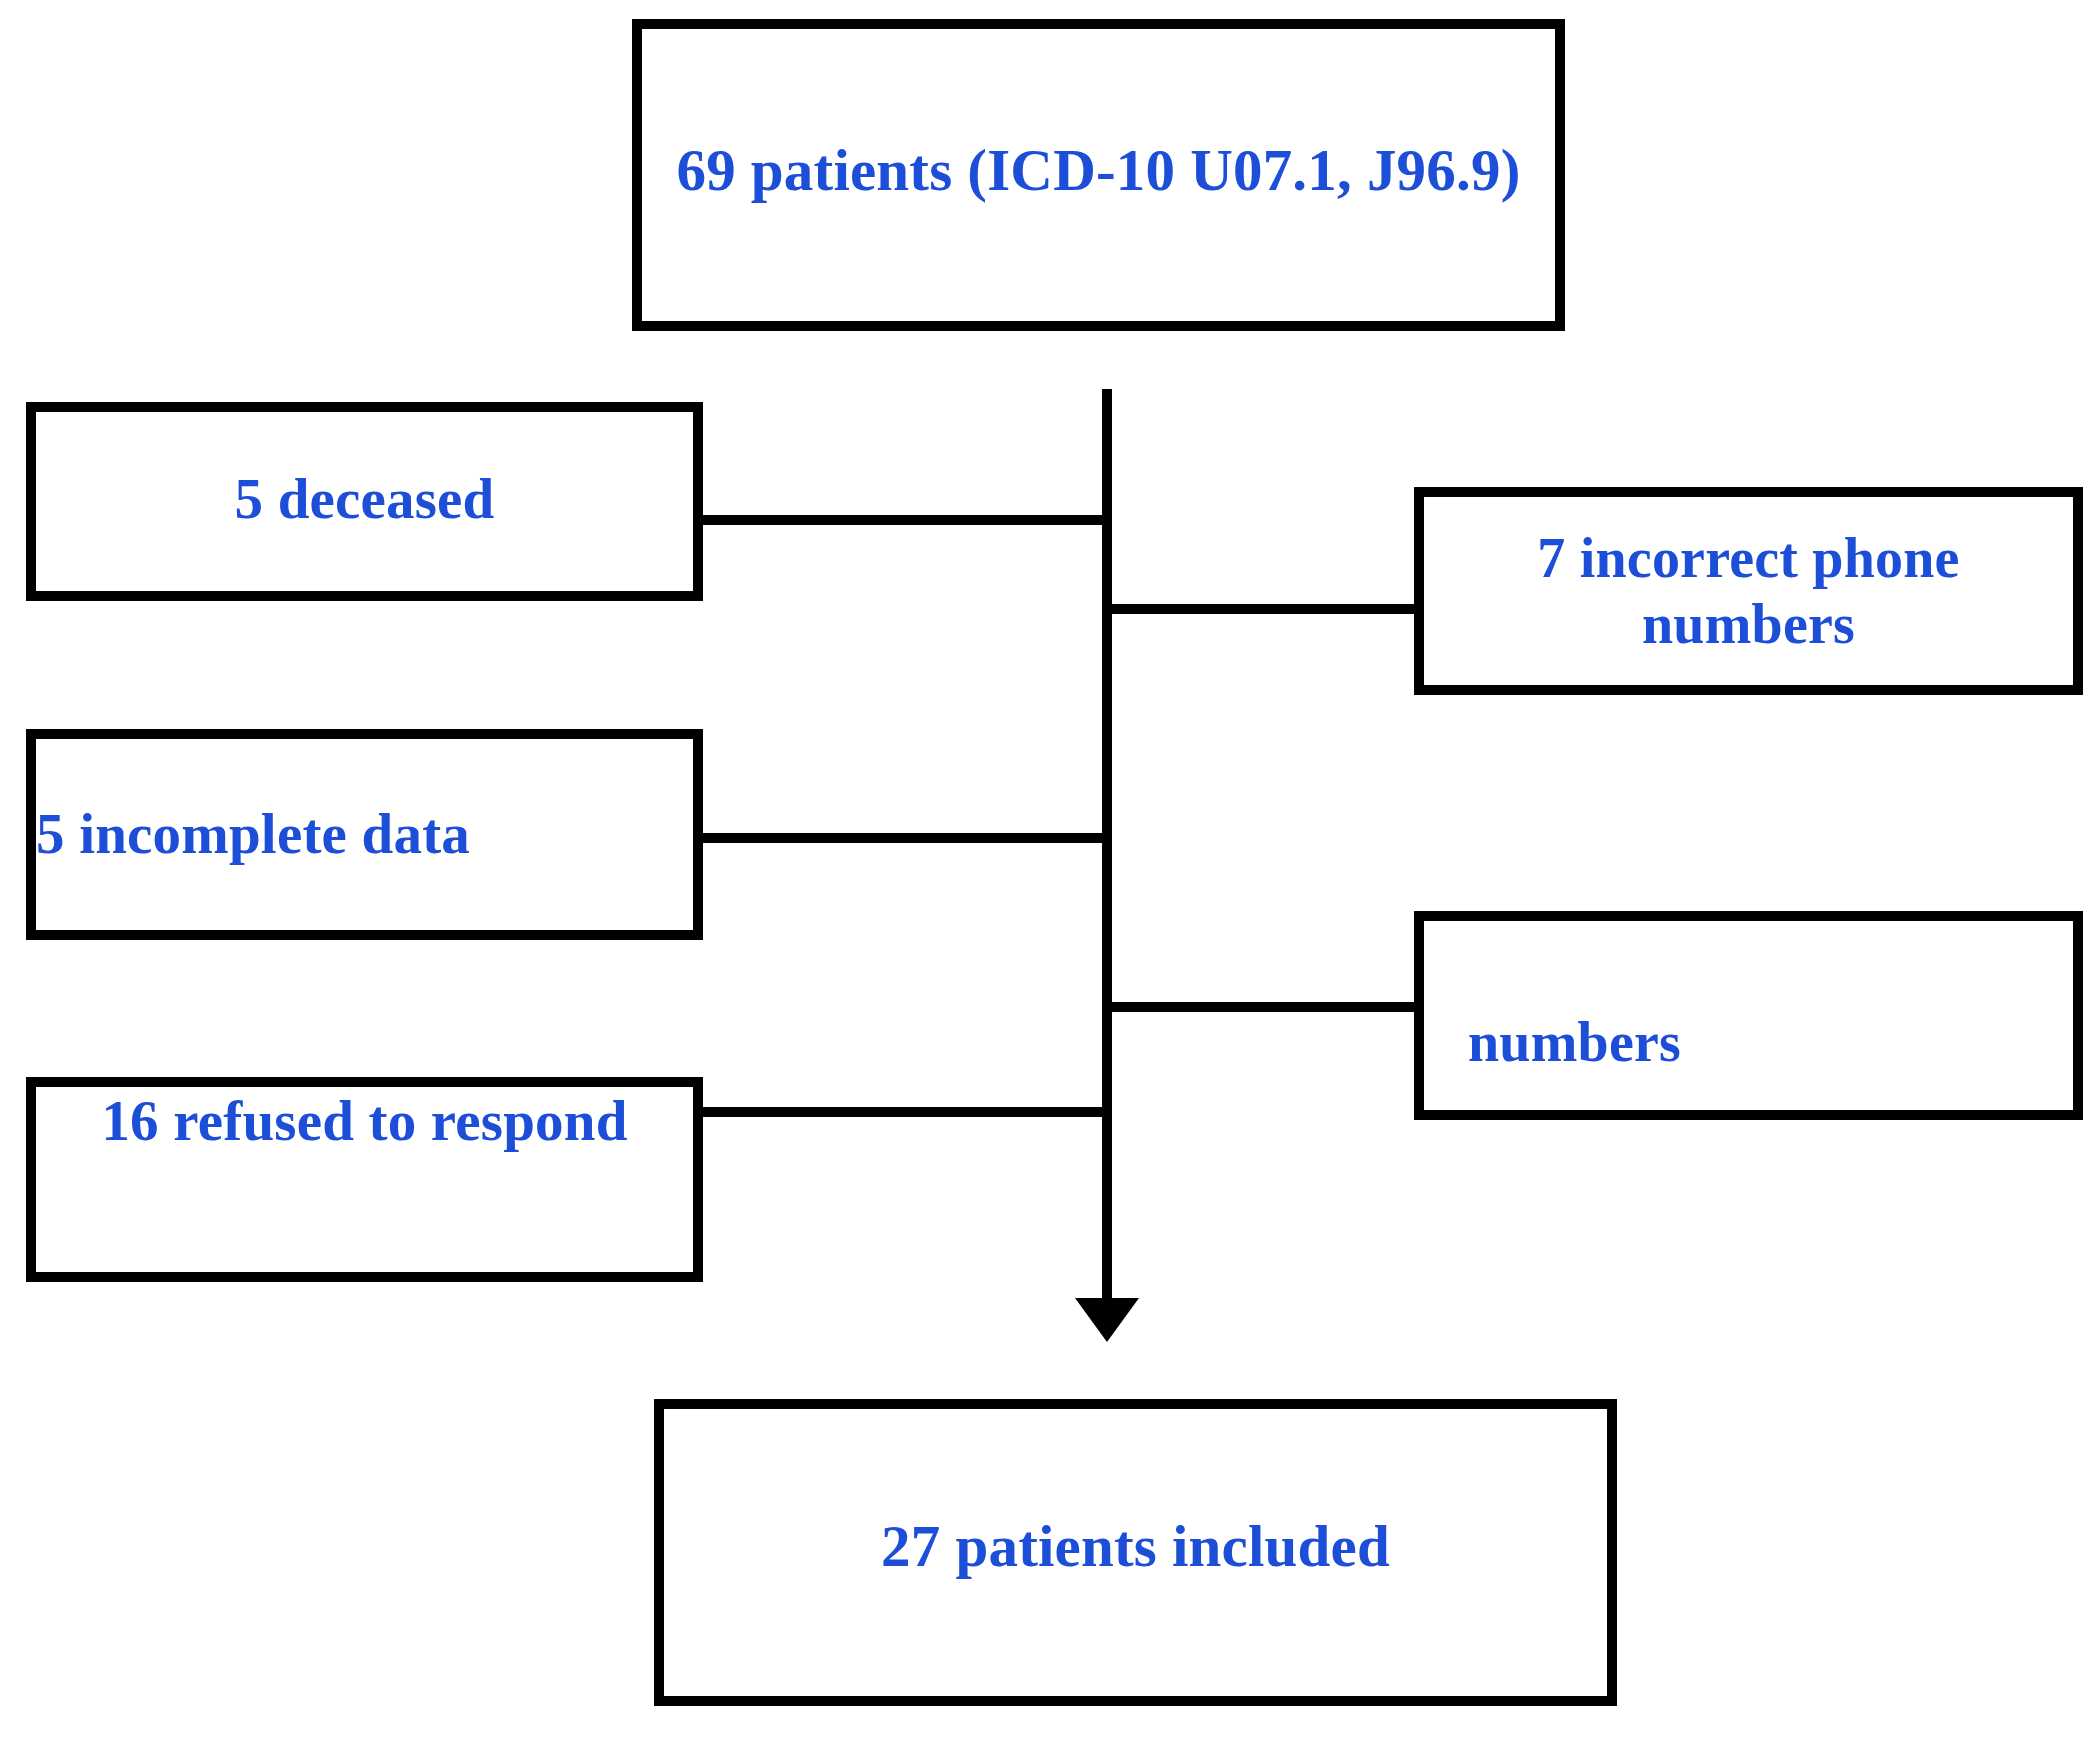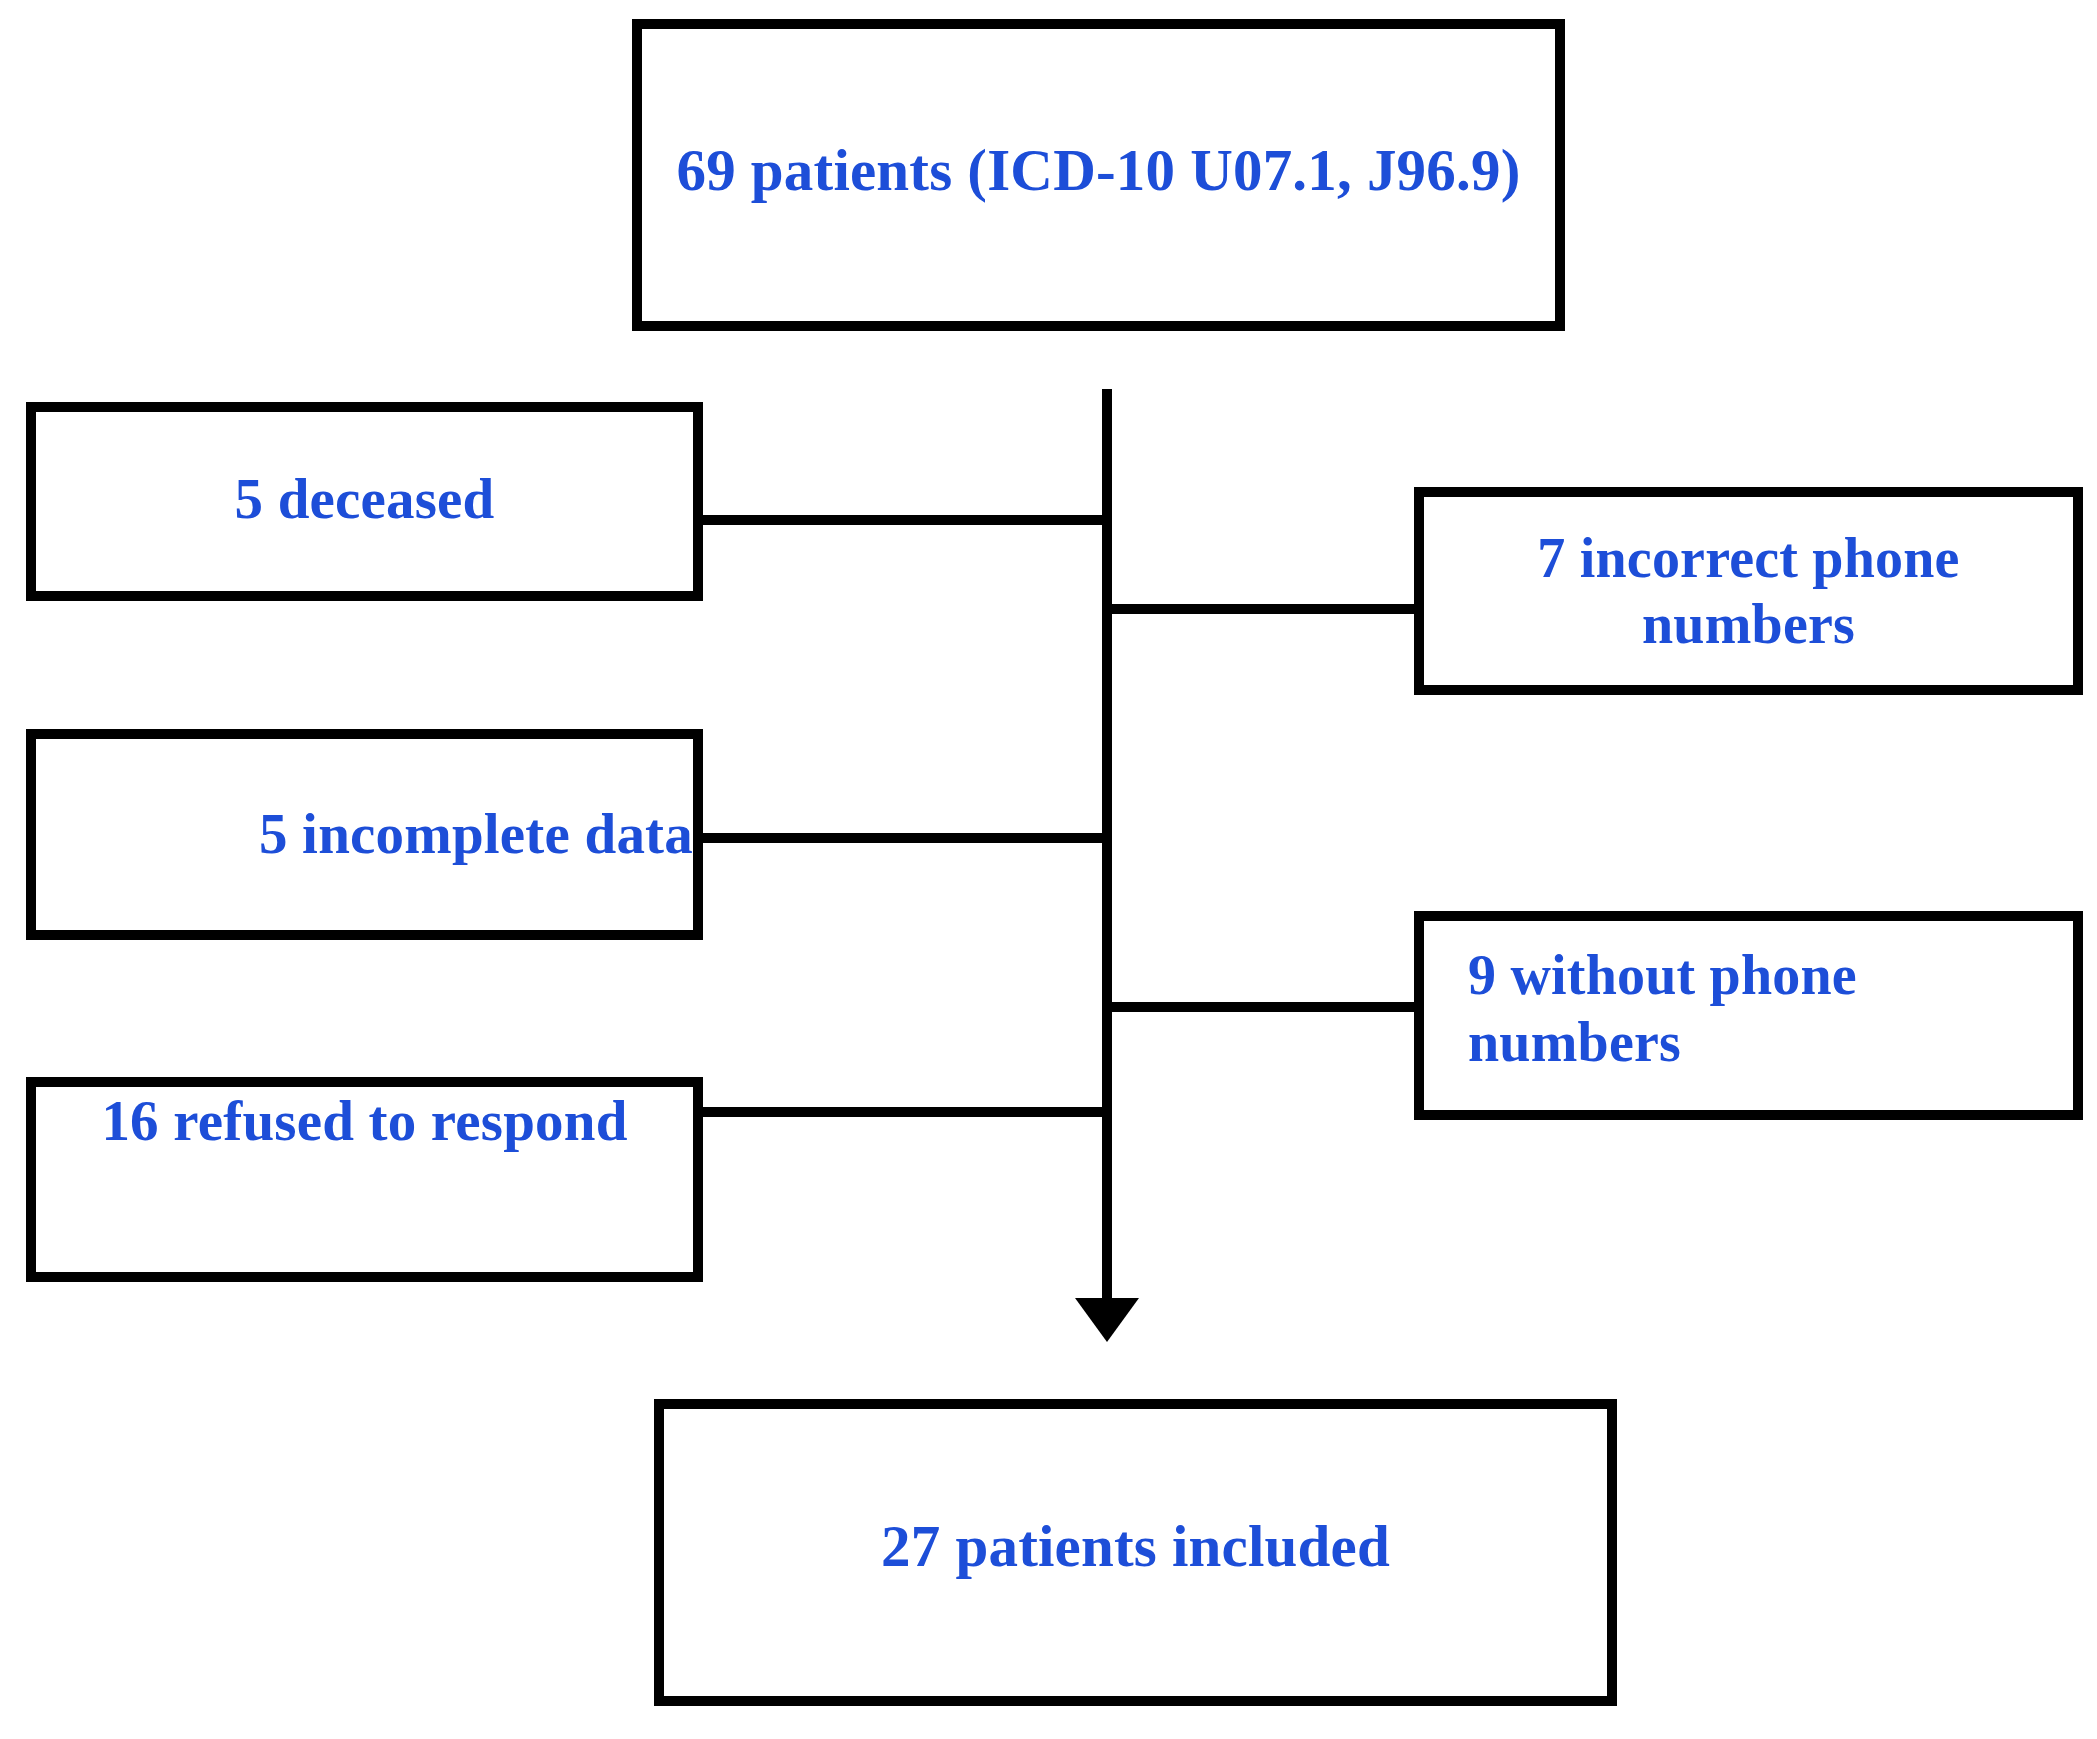--- a/index.html
+++ b/index.html
@@ -60,23 +60,22 @@
   }
 
   #box-incomplete {
     left: 26px;  top: 729px;
     width: 677px; height: 211px;
     align-items: center;
     justify-content: center;
   }
   #box-incomplete .btext {
     font-size: 57px;
-    text-align: right;
+    text-align: left;
     transform: translateY(-1.5px);
-    padding-left: 16px;
   }
 
   #box-refused {
     left: 26px;  top: 1077px;
     width: 677px; height: 205px;
     align-items: flex-start;
     justify-content: center;
   }
   #box-refused .btext {
     font-size: 57px;
@@ -188,21 +187,21 @@
 
   <div class="fbox" id="box-incorrect-phone">
     <div class="btext">
       <span>7 incorrect phone</span><br>
       <span>numbers</span>
     </div>
   </div>
 
   <div class="fbox" id="box-no-phone">
     <div class="btext">
-      <span>9 without phone</span><br>
+      <br>
       <span>numbers</span>
     </div>
   </div>
 
   <div class="fbox" id="box-included">
     <div class="btext">27 patients included</div>
   </div>
 
 </div>
 

